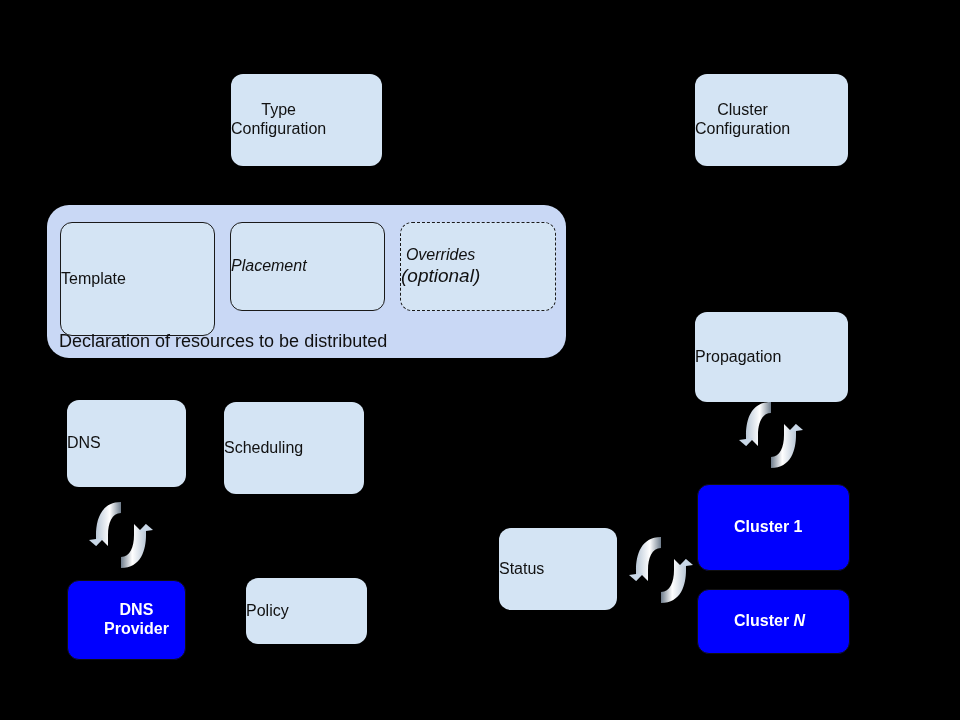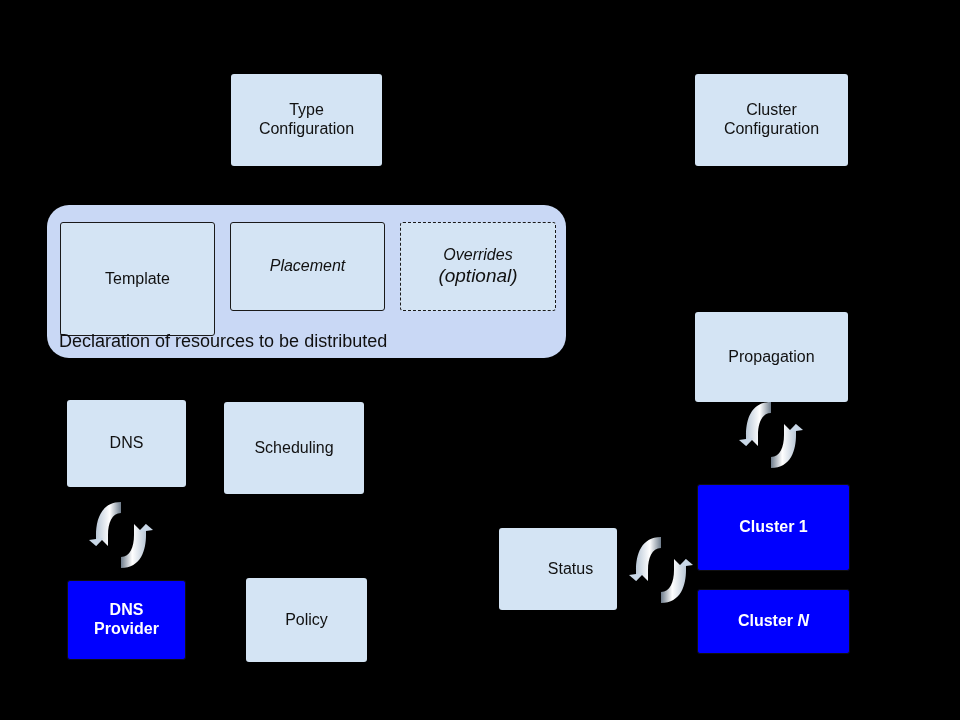--- a/index.html
+++ b/index.html
@@ -14,26 +14,25 @@
     height: 720px;
     background: #000000;
     overflow: hidden;
     font-family: "Liberation Sans", sans-serif;
   }
   .node {
     position: absolute;
     box-sizing: border-box;
     display: flex;
     align-items: center;
-    justify-content: center;
     text-align: center;
     line-height: 1.18;
     color: #111111;
     font-size: 16px;
-    border-radius: 3px;
+    border-radius: 12px;
   }
   
   .node.plain {
     background: #d4e4f4;
     border: none;
   }
   
   .node.outlined {
     background: #d4e4f4;
     border: 1px solid #1a1a1a;
@@ -42,20 +41,21 @@
   .node.dashdot {
     background: #d4e4f4;
     border: 1.6px dashed #1a1a1a;
   }
   
   .node.accent {
     background: #0000ff;
     color: #ffffff;
     font-weight: bold;
     border: 1px solid #101010;
+    padding-left: 36px;
   }
   
   .container-box {
     position: absolute;
     box-sizing: border-box;
     background: #c9d8f5;
     border-radius: 22px;
     border: none;
   }
   .container-caption {
@@ -178,25 +178,25 @@
       <path d="M8,52 L1,46 L15,44 Z" fill="#c9d8e8"></path>
       <path d="M33,74 C53,74 58,56 58,41 L58,30 L52,36 L46,30 L46,41 C46,53 42,63 33,63 Z" fill="url(#syncGradA)"></path>
       <path d="M58,30 L65,36 L51,38 Z" fill="#c9d8e8"></path>
     </g>
   </svg>
 
   <div class="node plain" style="left:224px; top:402px; width:140px; height:92px;">
     <span>Scheduling</span>
   </div>
 
-  <div class="node plain" style="left:246px; top:578px; width:121px; height:84px;">
+  <div class="node plain" style="left:246px; top:578px; width:121px; height:66px;">
     <span>Policy</span>
   </div>
 
-  <div class="node plain" style="left:499px; top:528px; width:118px; height:82px;padding-left:25px;">
+  <div class="node plain" style="left:499px; top:528px; width:118px; height:82px;">
     <span>Status</span>
   </div>
 
   <svg class="sync-icon" style="left:628px; top:528px;" width="66" height="84" viewBox="0 0 66 82">
     <g>
       <path d="M33,8 C13,8 8,26 8,41 L8,52 L14,46 L20,52 L20,41 C20,29 24,19 33,19 Z" fill="url(#syncGradB)"></path>
       <path d="M8,52 L1,46 L15,44 Z" fill="#c9d8e8"></path>
       <path d="M33,74 C53,74 58,56 58,41 L58,30 L52,36 L46,30 L46,41 C46,53 42,63 33,63 Z" fill="url(#syncGradA)"></path>
       <path d="M58,30 L65,36 L51,38 Z" fill="#c9d8e8"></path>
     </g>

